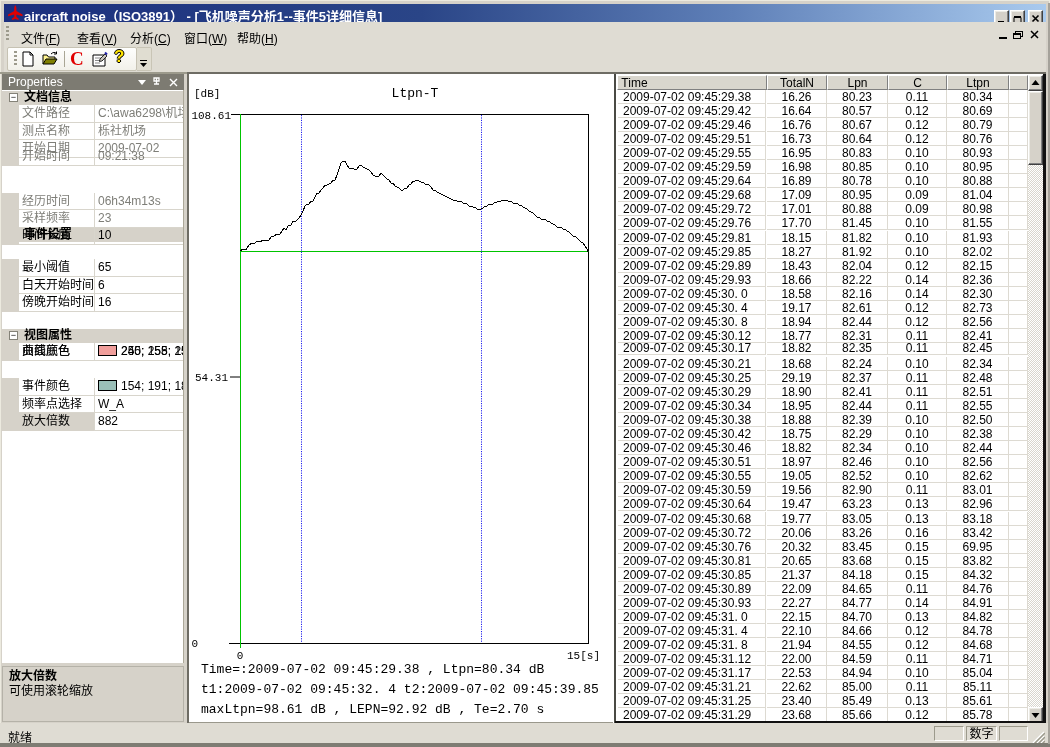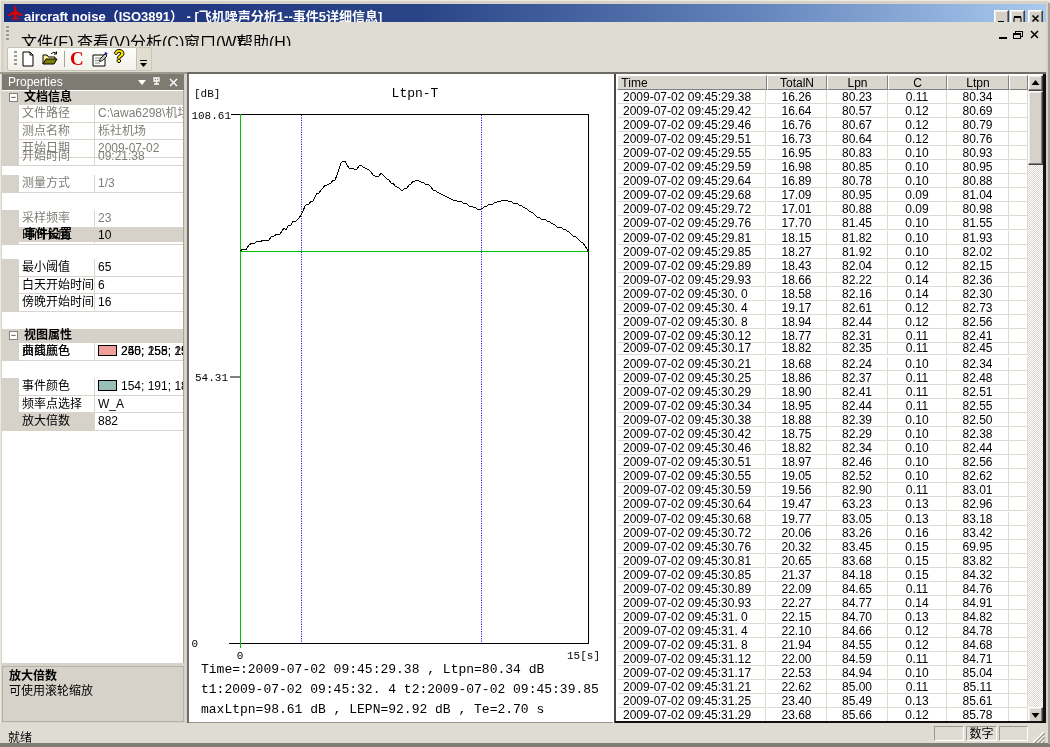--- a/index.html
+++ b/index.html
@@ -4,21 +4,21 @@
 *{margin:0;padding:0;box-sizing:border-box}
 html,body{width:1050px;height:747px;overflow:hidden}
 body{position:relative;background:#D6D2C9;font-family:"Liberation Sans","Noto Sans CJK SC",sans-serif;-webkit-font-smoothing:none}
 .abs{position:absolute}
 
 #frame{left:0;top:0;width:1050px;height:747px;border:1px solid #ECEADF;}
 #titlebar{left:4px;top:4px;width:1042px;height:18px;background:linear-gradient(90deg,#1B2F7E 0%,#2A4587 40%,#5F80B8 70%,#A9CAEE 100%);color:#fff;}
 #title-text{left:20px;top:2px;font-size:13px;font-weight:bold;white-space:pre}
 .tbtn{top:6px;width:15px;height:14px;background:#D4D0C8;border:1px solid;border-color:#FFFFFF #404040 #404040 #FFFFFF;box-shadow:inset -1px -1px 0 #808080,inset 1px 1px 0 #ECEBE5}
 #menubar{left:4px;top:22px;width:1042px;height:24px;background:#DFDCD3}
-.mitem{top:7px;font-size:16px;color:#000}
+.mitem{top:7px;font-size:12px;color:#000}
 .mitem u{text-decoration:underline}
 #toolbar{left:4px;top:46px;width:1042px;height:26px;background:#DFDCD3}
 #tband{left:3px;top:1px;width:130px;height:24px;background:linear-gradient(180deg,#FEFEFD,#F2F1EA);border:1px solid #C6C2B3;border-radius:2px}
 #tband2{left:133px;top:1px;width:15px;height:24px;background:#E0DDD1;border:1px solid #C9C5B6;border-left:none;border-radius:0 2px 2px 0}
 .grip{width:3px;background:repeating-linear-gradient(180deg,#9C9A8C 0 2px,transparent 2px 4px)}
 
 #phead{left:2px;top:74px;width:182px;height:16px;background:#7D7B72;color:#FFF;font-size:12px;line-height:16px;padding-left:6px}
 #pgrid{left:2px;top:90px;width:182px;height:573px;background:#FFF;border-right:1px solid #ACA899}
 .pgroup{left:0;width:181px;height:14px;background:#D6D2C9;font-size:12px;font-weight:bold;line-height:14px;color:#000}
 .pgroup .box{position:absolute;left:7px;top:2px;width:9px;height:9px;background:#fff;border:1px solid #848278;font-weight:normal;font-size:9px;line-height:7px;text-align:center;color:#000}
@@ -145,24 +145,24 @@
 <div class="abs prow" style="top:50.0px">
       <span class="gut"></span>
       <span class="lab gray" style="">开始日期</span>
       <span class="val gray">2009-07-02</span>
     </div>
 <div class="abs prow" style="top:58px">
       <span class="gut"></span>
       <span class="lab gray" style="">开始时间</span>
       <span class="val gray">09:21:38</span>
     </div>
-<div class="abs prow" style="top:85.0px">
-      <span class="gut"></span>
-      <span class="lab gray" style="">测量方式</span>
-      <span class="val gray">1/3</span>
+<div class="abs prow" style="top:102.5px">
+      <span class="gut"></span>
+      <span class="lab gray" style="">经历时间</span>
+      <span class="val gray">06h34m13s</span>
     </div>
 <div class="abs prow" style="top:120.0px">
       <span class="gut"></span>
       <span class="lab gray" style="">采样频率</span>
       <span class="val gray">23</span>
     </div>
   <div class="abs pgroup" style="top:137.5px">
       <span class="box">−</span>
       <span class="gt">事件设置</span>
     </div>
@@ -404,21 +404,21 @@
 <div class="trow" style="top:356.95px">
     <div class="c0">2009-07-02 09:45:30.21</div>
     <div class="cn c1">18.68</div>
     <div class="cn c2">82.24</div>
     <div class="cn c3">0.10</div>
     <div class="cn c4">82.34</div>
     <div class="c5"></div>
   </div>
 <div class="trow" style="top:371.00px">
     <div class="c0">2009-07-02 09:45:30.25</div>
-    <div class="cn c1">18.86</div>
+    <div class="cn c1">29.19</div>
     <div class="cn c2">82.37</div>
     <div class="cn c3">0.11</div>
     <div class="cn c4">82.48</div>
     <div class="c5"></div>
   </div>
 <div class="trow" style="top:385.05px">
     <div class="c0">2009-07-02 09:45:30.29</div>
     <div class="cn c1">18.90</div>
     <div class="cn c2">82.41</div>
     <div class="cn c3">0.11</div>

